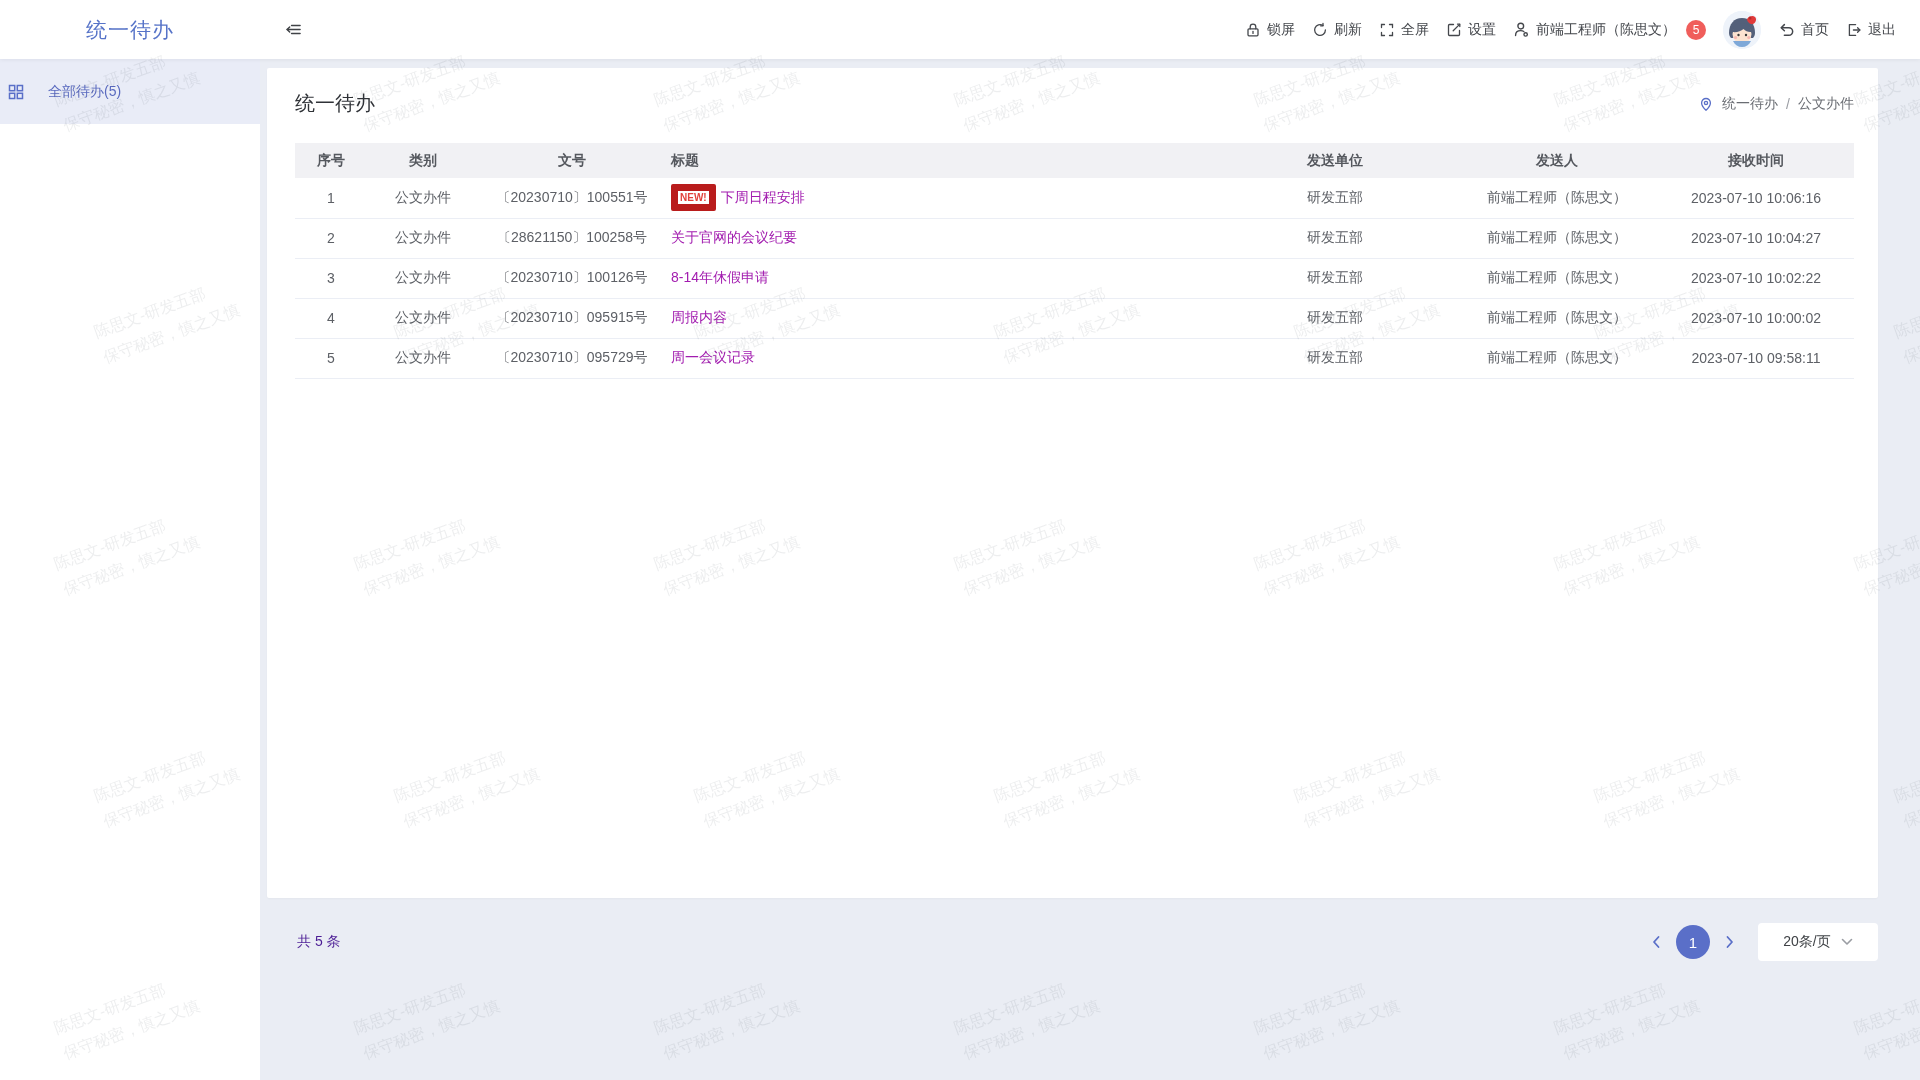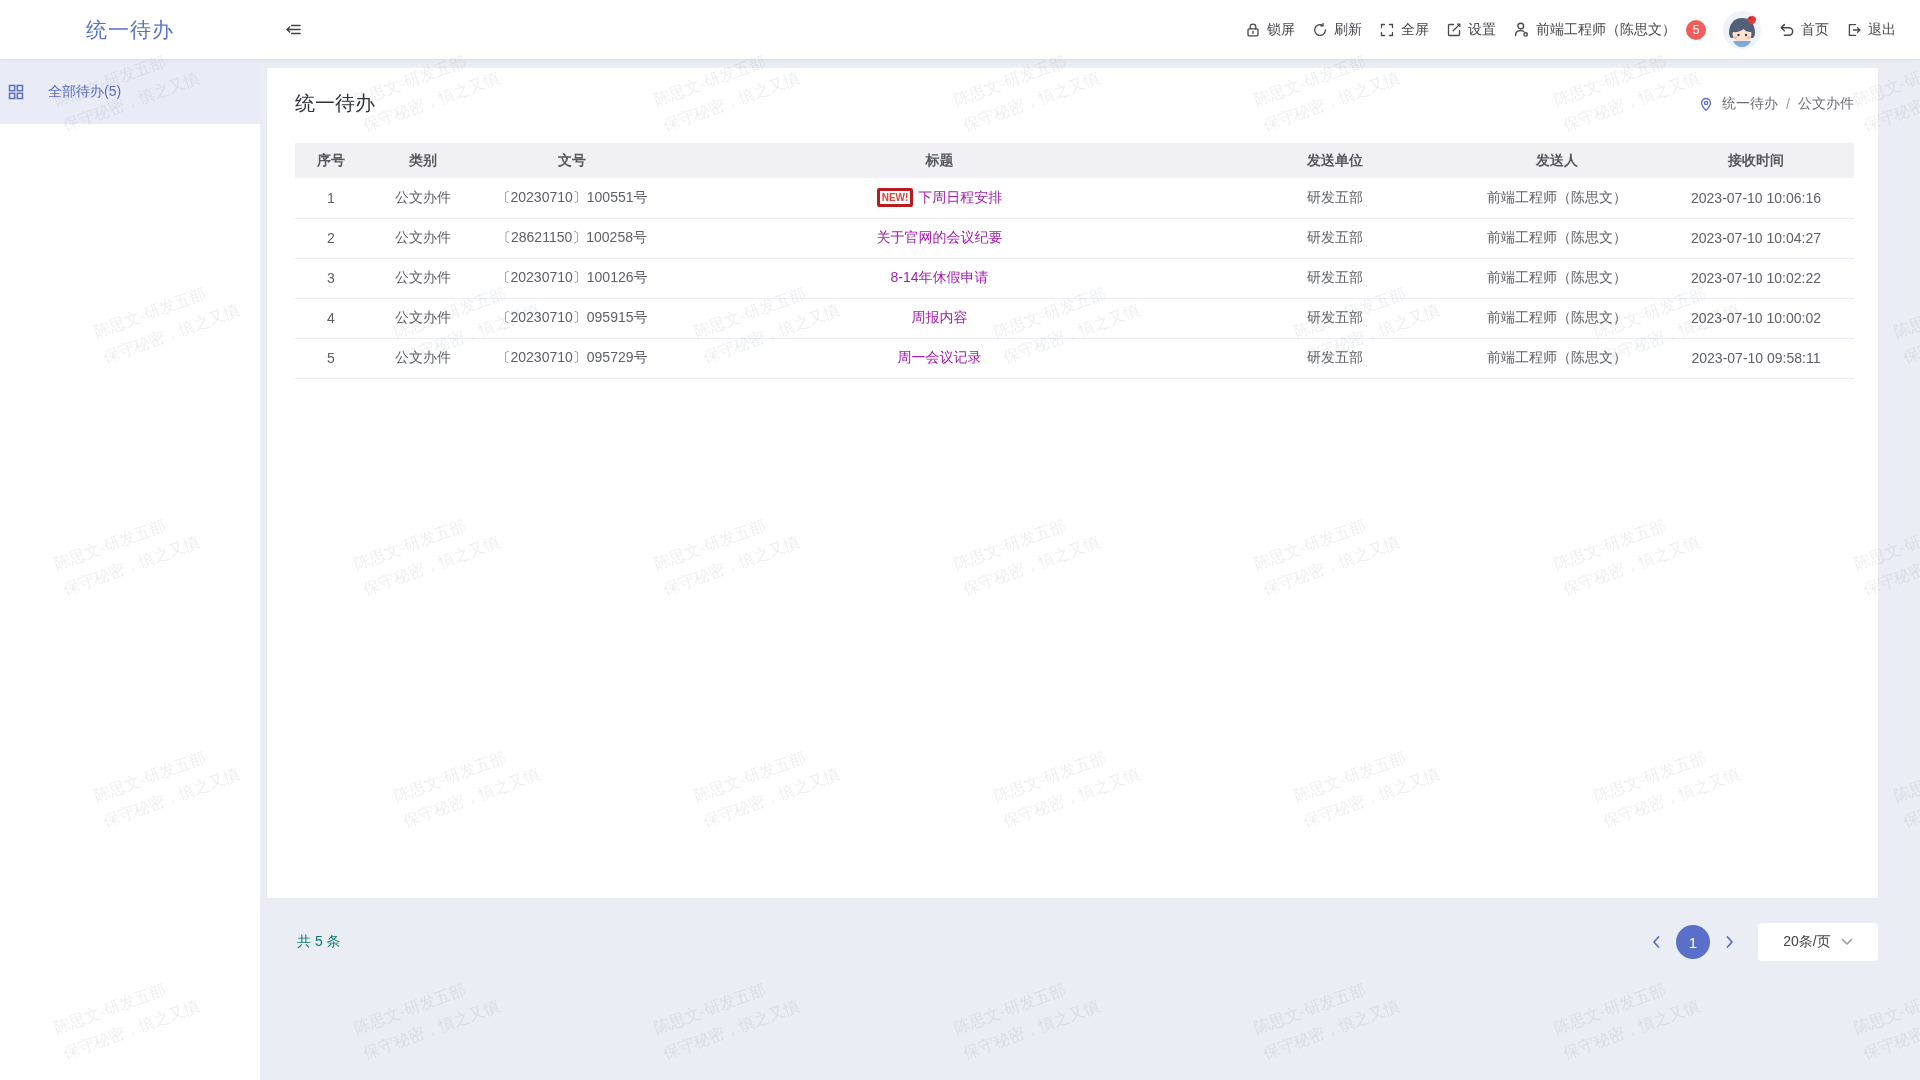--- a/index.html
+++ b/index.html
@@ -52,35 +52,35 @@
   .breadcrumb .ic { color:#5a6fc8; }
   .crumb-sep { color:#9a9da3; }
 
   
   table.todo { width:100%; border-collapse:collapse; table-layout:fixed; margin-top:26px; font-size:14px; }
   .todo th {
     background:#f1f1f4; color:#55585e; font-weight:bold; height:35px;
     text-align:center; padding:0 6px; white-space:nowrap;
   }
   .todo td { height:40px; text-align:center; color:#5d6066; padding:0 6px; border-bottom:1px solid #ebeef5; white-space:nowrap; overflow:hidden; }
-  .todo th.al, .todo td.al { text-align:center; }
+  .todo th.al, .todo td.al { text-align:left; }
   .doc-link { color:#a21caf; text-decoration:none; cursor:pointer; }
   .new-badge {
-    display:inline-block; border:3px solid #b91c1c; color:#e2413c;
+    display:inline-block; border:7px solid #b91c1c; color:#e2413c;
     font-size:10px; font-weight:bold; line-height:13px; padding:0 2px;
     border-radius:2px; margin-right:5px; vertical-align:1px; letter-spacing:0;
   }
   .new-badge:empty { display:none; }
 
   
   .pager-row {
     margin-top:21px; display:flex; align-items:center; justify-content:space-between;
     padding-left:30px; height:46px;
   }
-  .total-label { font-size:14px; color:#0f766e; }
+  .total-label { font-size:14px; color:#4c1d95; }
   .pager-right { display:flex; align-items:center; gap:14px; }
   .pg-arrow { color:#5a6fc8; cursor:pointer; display:flex; align-items:center; }
   .pg-current {
     width:34px; height:34px; border-radius:50%; background:#5a6fc8; color:#fff;
     font-size:15px; display:flex; align-items:center; justify-content:center; cursor:pointer;
   }
   .page-size-select {
     margin-left:8px; width:120px; height:38px; background:#fff; border-radius:4px;
     display:flex; align-items:center; justify-content:center; gap:10px;
     font-size:14px; color:#3f4246; cursor:pointer;

